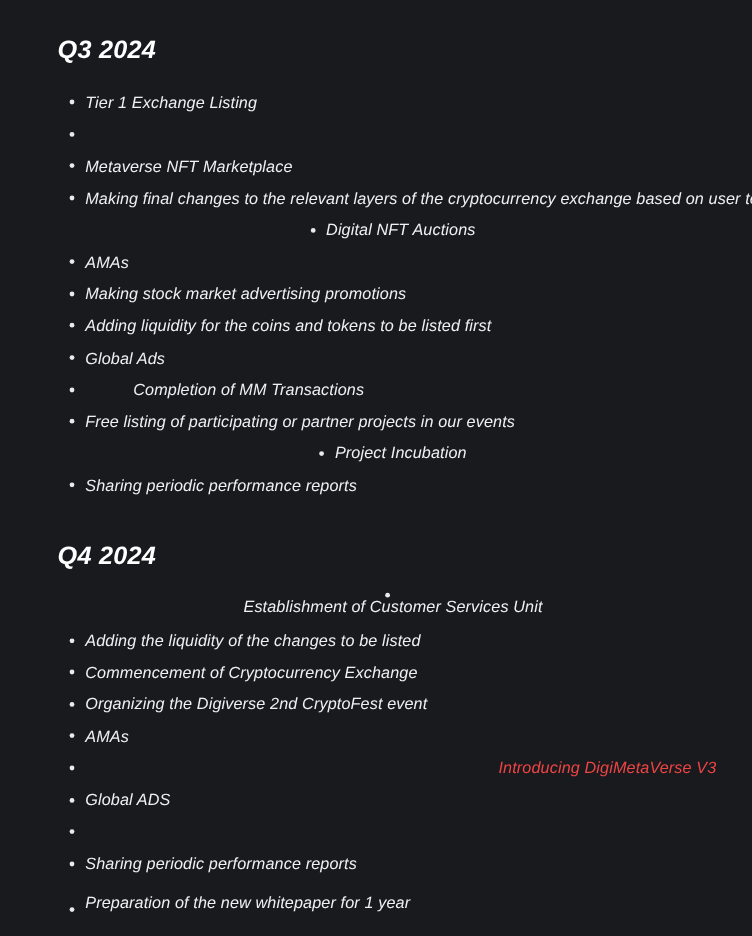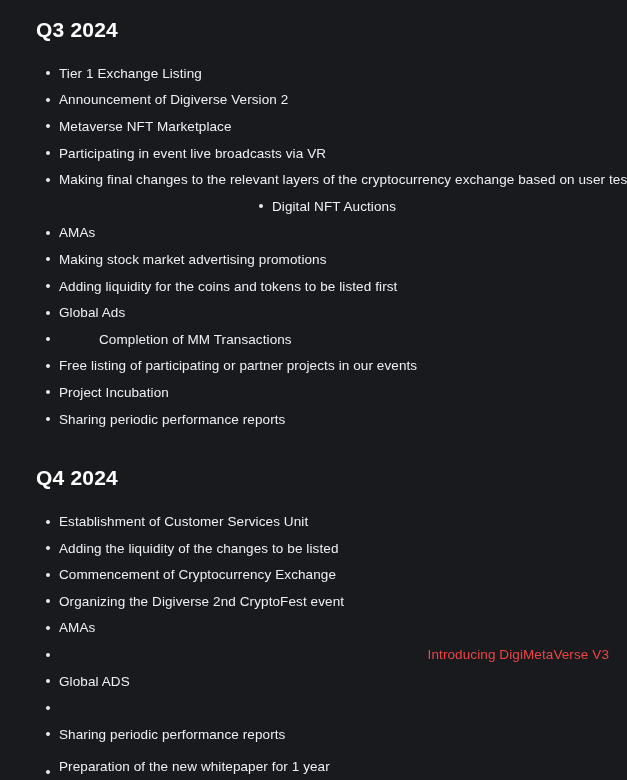--- a/index.html
+++ b/index.html
@@ -13,21 +13,22 @@
     font-family: "Liberation Sans", sans-serif;
     overflow: hidden;
   }
   .page {
     box-sizing: border-box;
     width: 627px;
     height: 780px;
     padding: 16px 18px 0 36px;
   }
   section.roadmap-section {
-    margin: 0;
+    margin: 12px;
+    font-style: italic;
   }
   h2.section-heading {
     margin: 0;
     font-size: 21px;
     line-height: 27px;
     font-weight: 800;
     color: #ffffff;
     letter-spacing: 0.2px;
   }
   ul.section-list {
@@ -62,29 +63,24 @@
 <main class="page">
     <section class="roadmap-section">
       <h2 class="section-heading" style="color: rgb(255, 255, 255);">Q3 2024</h2>
       <ul class="section-list">
         <li class="list-item" style="color: rgb(238, 240, 242);">
           <span class="bullet" style="background: rgb(232, 234, 236);"></span>
           <span class="item-text">Tier 1 Exchange Listing</span>
         </li>
         <li class="list-item" style="color: rgb(238, 240, 242);">
           <span class="bullet" style="background: rgb(232, 234, 236);"></span>
-          <span class="item-text">Announcement of Digiverse Version 2</span>
         </li>
         <li class="list-item" style="color: rgb(238, 240, 242);">
           <span class="bullet" style="background: rgb(232, 234, 236);"></span>
           <span class="item-text">Metaverse NFT Marketplace</span>
-        </li>
-        <li class="list-item" style="color: rgb(238, 240, 242);">
-          <span class="bullet" style="background: rgb(232, 234, 236);"></span>
-          <span class="item-text">Participating in event live broadcasts via VR</span>
         </li>
         <li class="list-item" style="color: rgb(238, 240, 242);">
           <span class="bullet" style="background: rgb(232, 234, 236);"></span>
           <span class="item-text">Making final changes to the relevant layers of the cryptocurrency exchange based on user tests</span>
         </li>
         <li class="list-item" style="color: rgb(238, 240, 242); justify-content: center;">
           <span class="bullet" style="background: rgb(232, 234, 236);"></span>
           <span class="item-text">Digital NFT Auctions</span>
         </li>
         <li class="list-item" style="color: rgb(238, 240, 242);">
@@ -104,34 +100,34 @@
           <span class="item-text">Global Ads</span>
         </li>
         <li class="list-item" style="color: rgb(238, 240, 242); gap: 40px;">
           <span class="bullet" style="background: rgb(232, 234, 236);"></span>
           <span class="item-text">Completion of MM Transactions</span>
         </li>
         <li class="list-item" style="color: rgb(238, 240, 242);">
           <span class="bullet" style="background: rgb(232, 234, 236);"></span>
           <span class="item-text">Free listing of participating or partner projects in our events</span>
         </li>
-        <li class="list-item" style="color: rgb(238, 240, 242);">
+        <li class="list-item" style="color: rgb(238, 240, 242); justify-content: center;">
           <span class="bullet" style="background: rgb(232, 234, 236);"></span>
           <span class="item-text">Project Incubation</span>
         </li>
         <li class="list-item" style="color: rgb(238, 240, 242);">
           <span class="bullet" style="background: rgb(232, 234, 236);"></span>
           <span class="item-text">Sharing periodic performance reports</span>
         </li>
       </ul>
     </section>
     <section class="roadmap-section">
       <h2 class="section-heading" style="color: rgb(255, 255, 255);">Q4 2024</h2>
       <ul class="section-list">
-        <li class="list-item" style="color: rgb(238, 240, 242);">
+        <li class="list-item" style="color: rgb(238, 240, 242); flex-direction: column;">
           <span class="bullet" style="background: rgb(232, 234, 236);"></span>
           <span class="item-text">Establishment of Customer Services Unit</span>
         </li>
         <li class="list-item" style="color: rgb(238, 240, 242);">
           <span class="bullet" style="background: rgb(232, 234, 236);"></span>
           <span class="item-text">Adding the liquidity of the changes to be listed</span>
         </li>
         <li class="list-item" style="color: rgb(238, 240, 242);">
           <span class="bullet" style="background: rgb(232, 234, 236);"></span>
           <span class="item-text">Commencement of Cryptocurrency Exchange</span>

